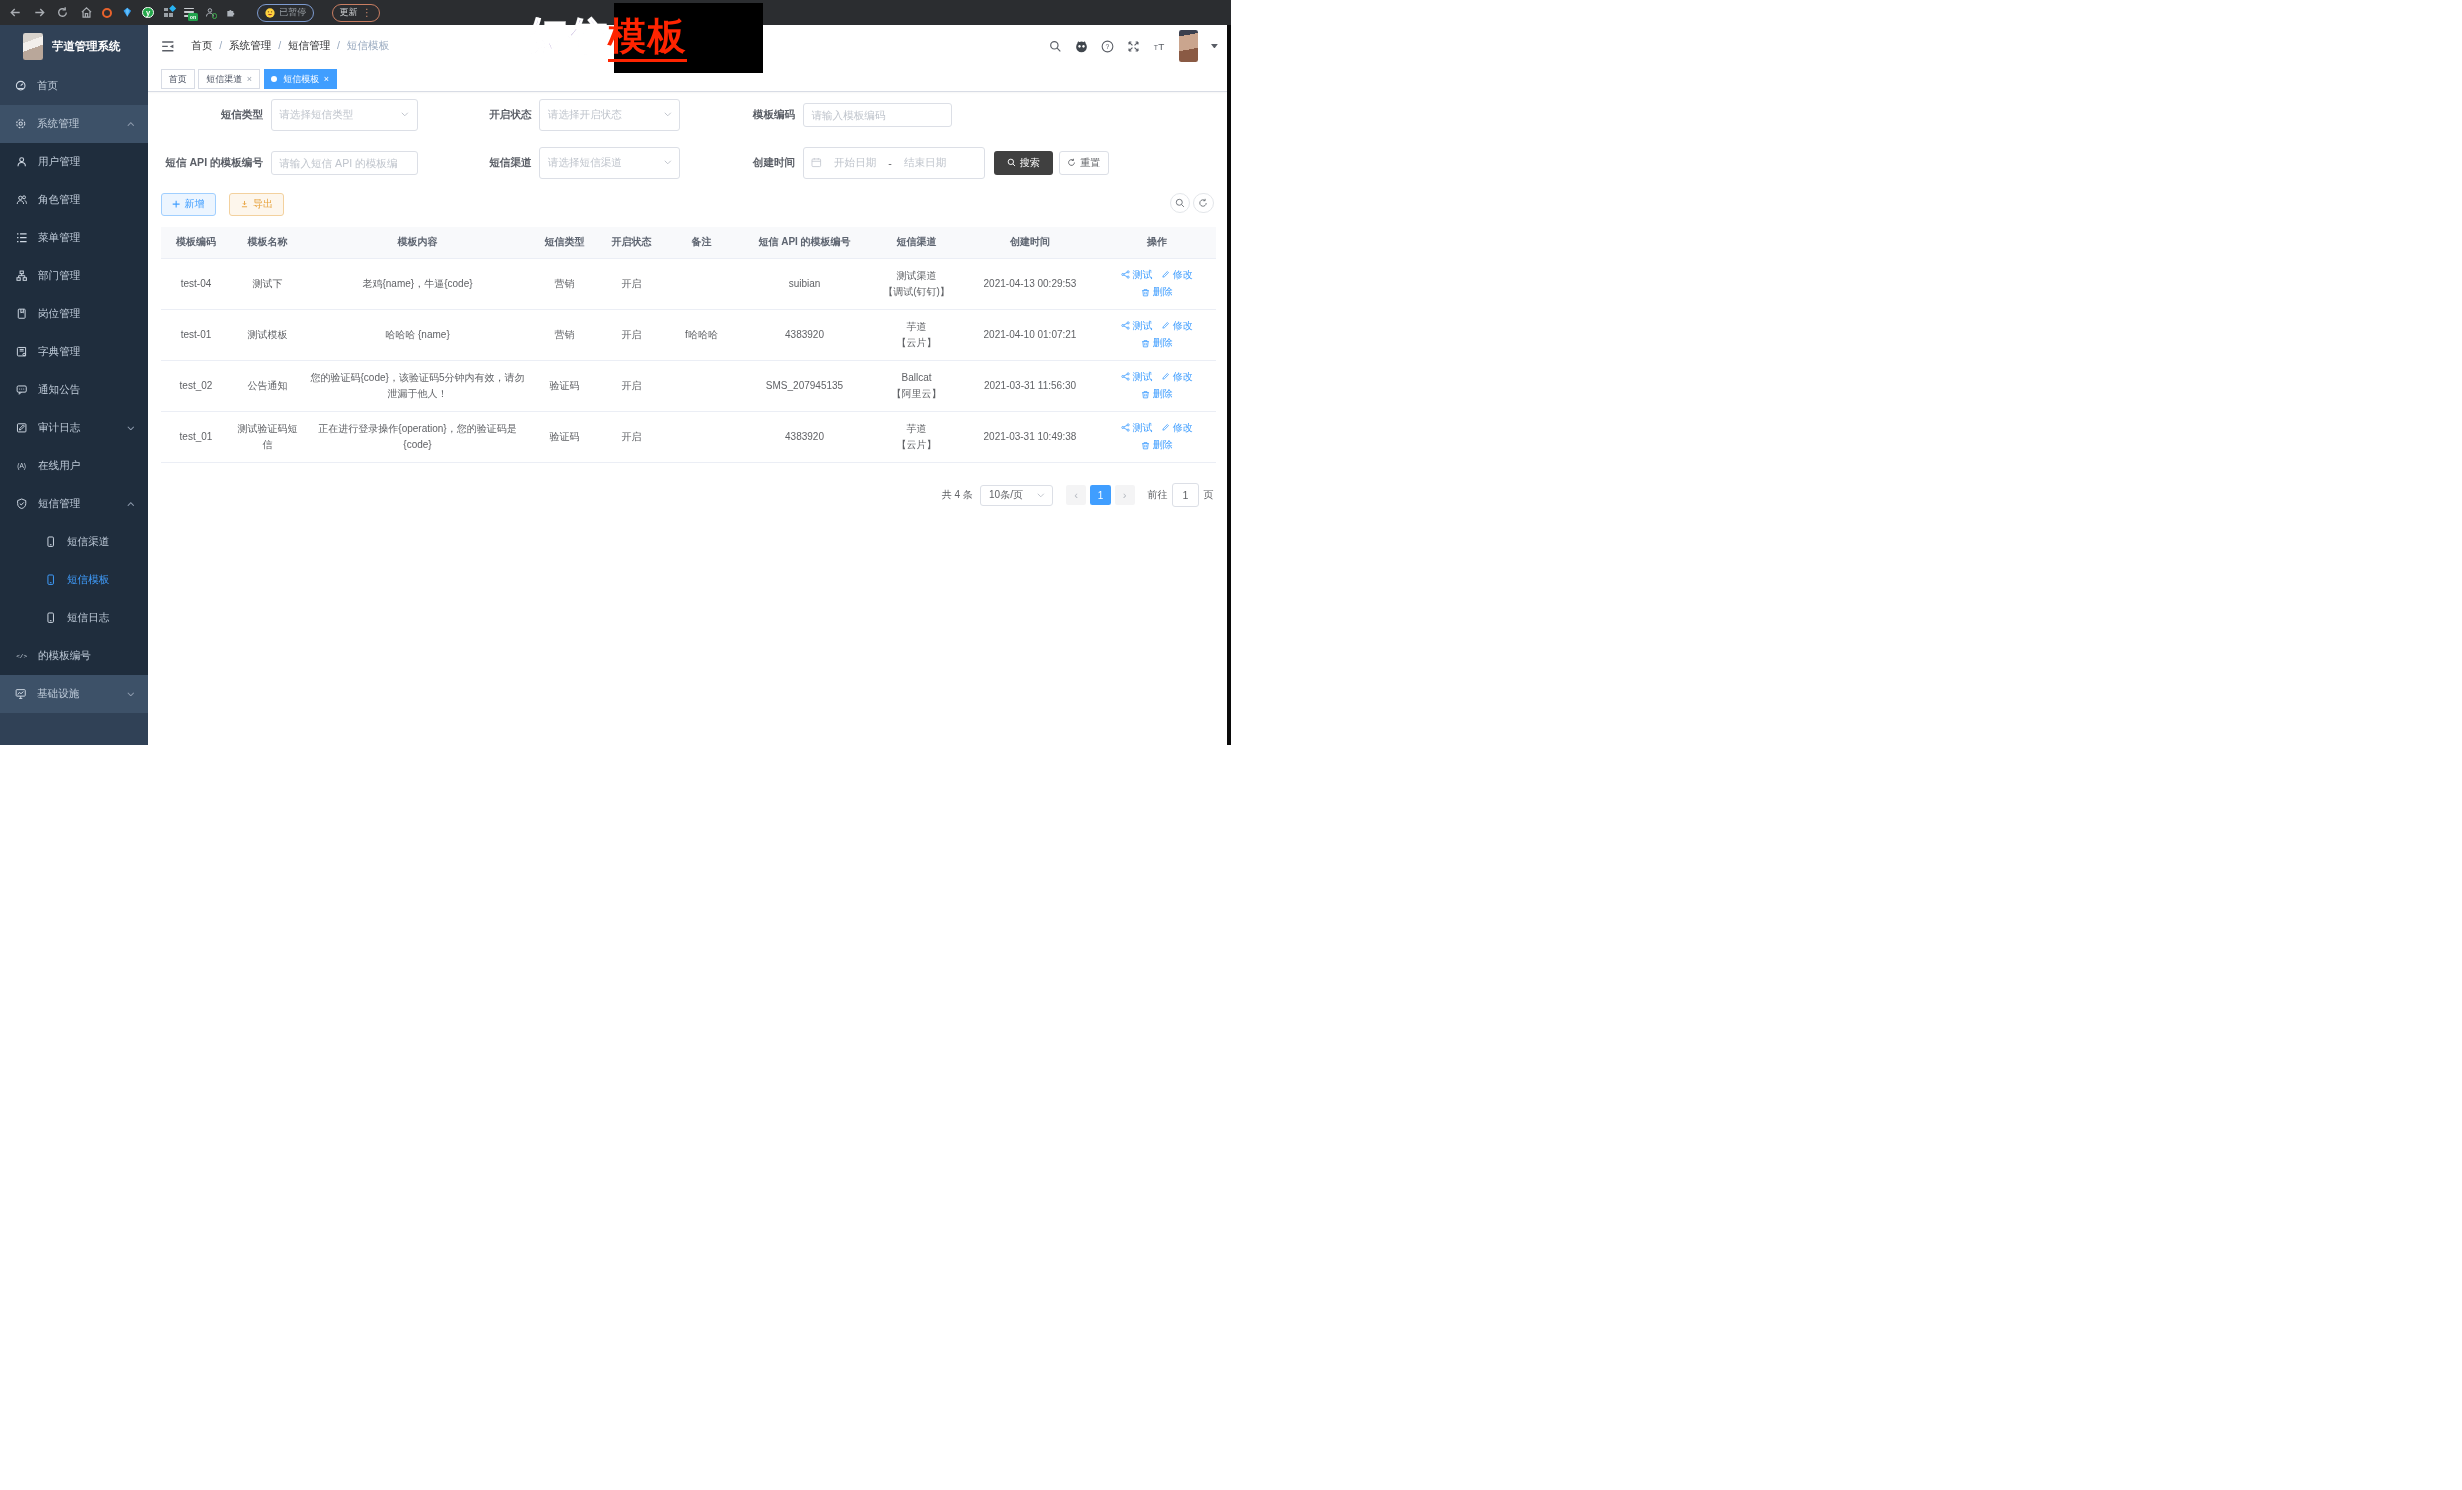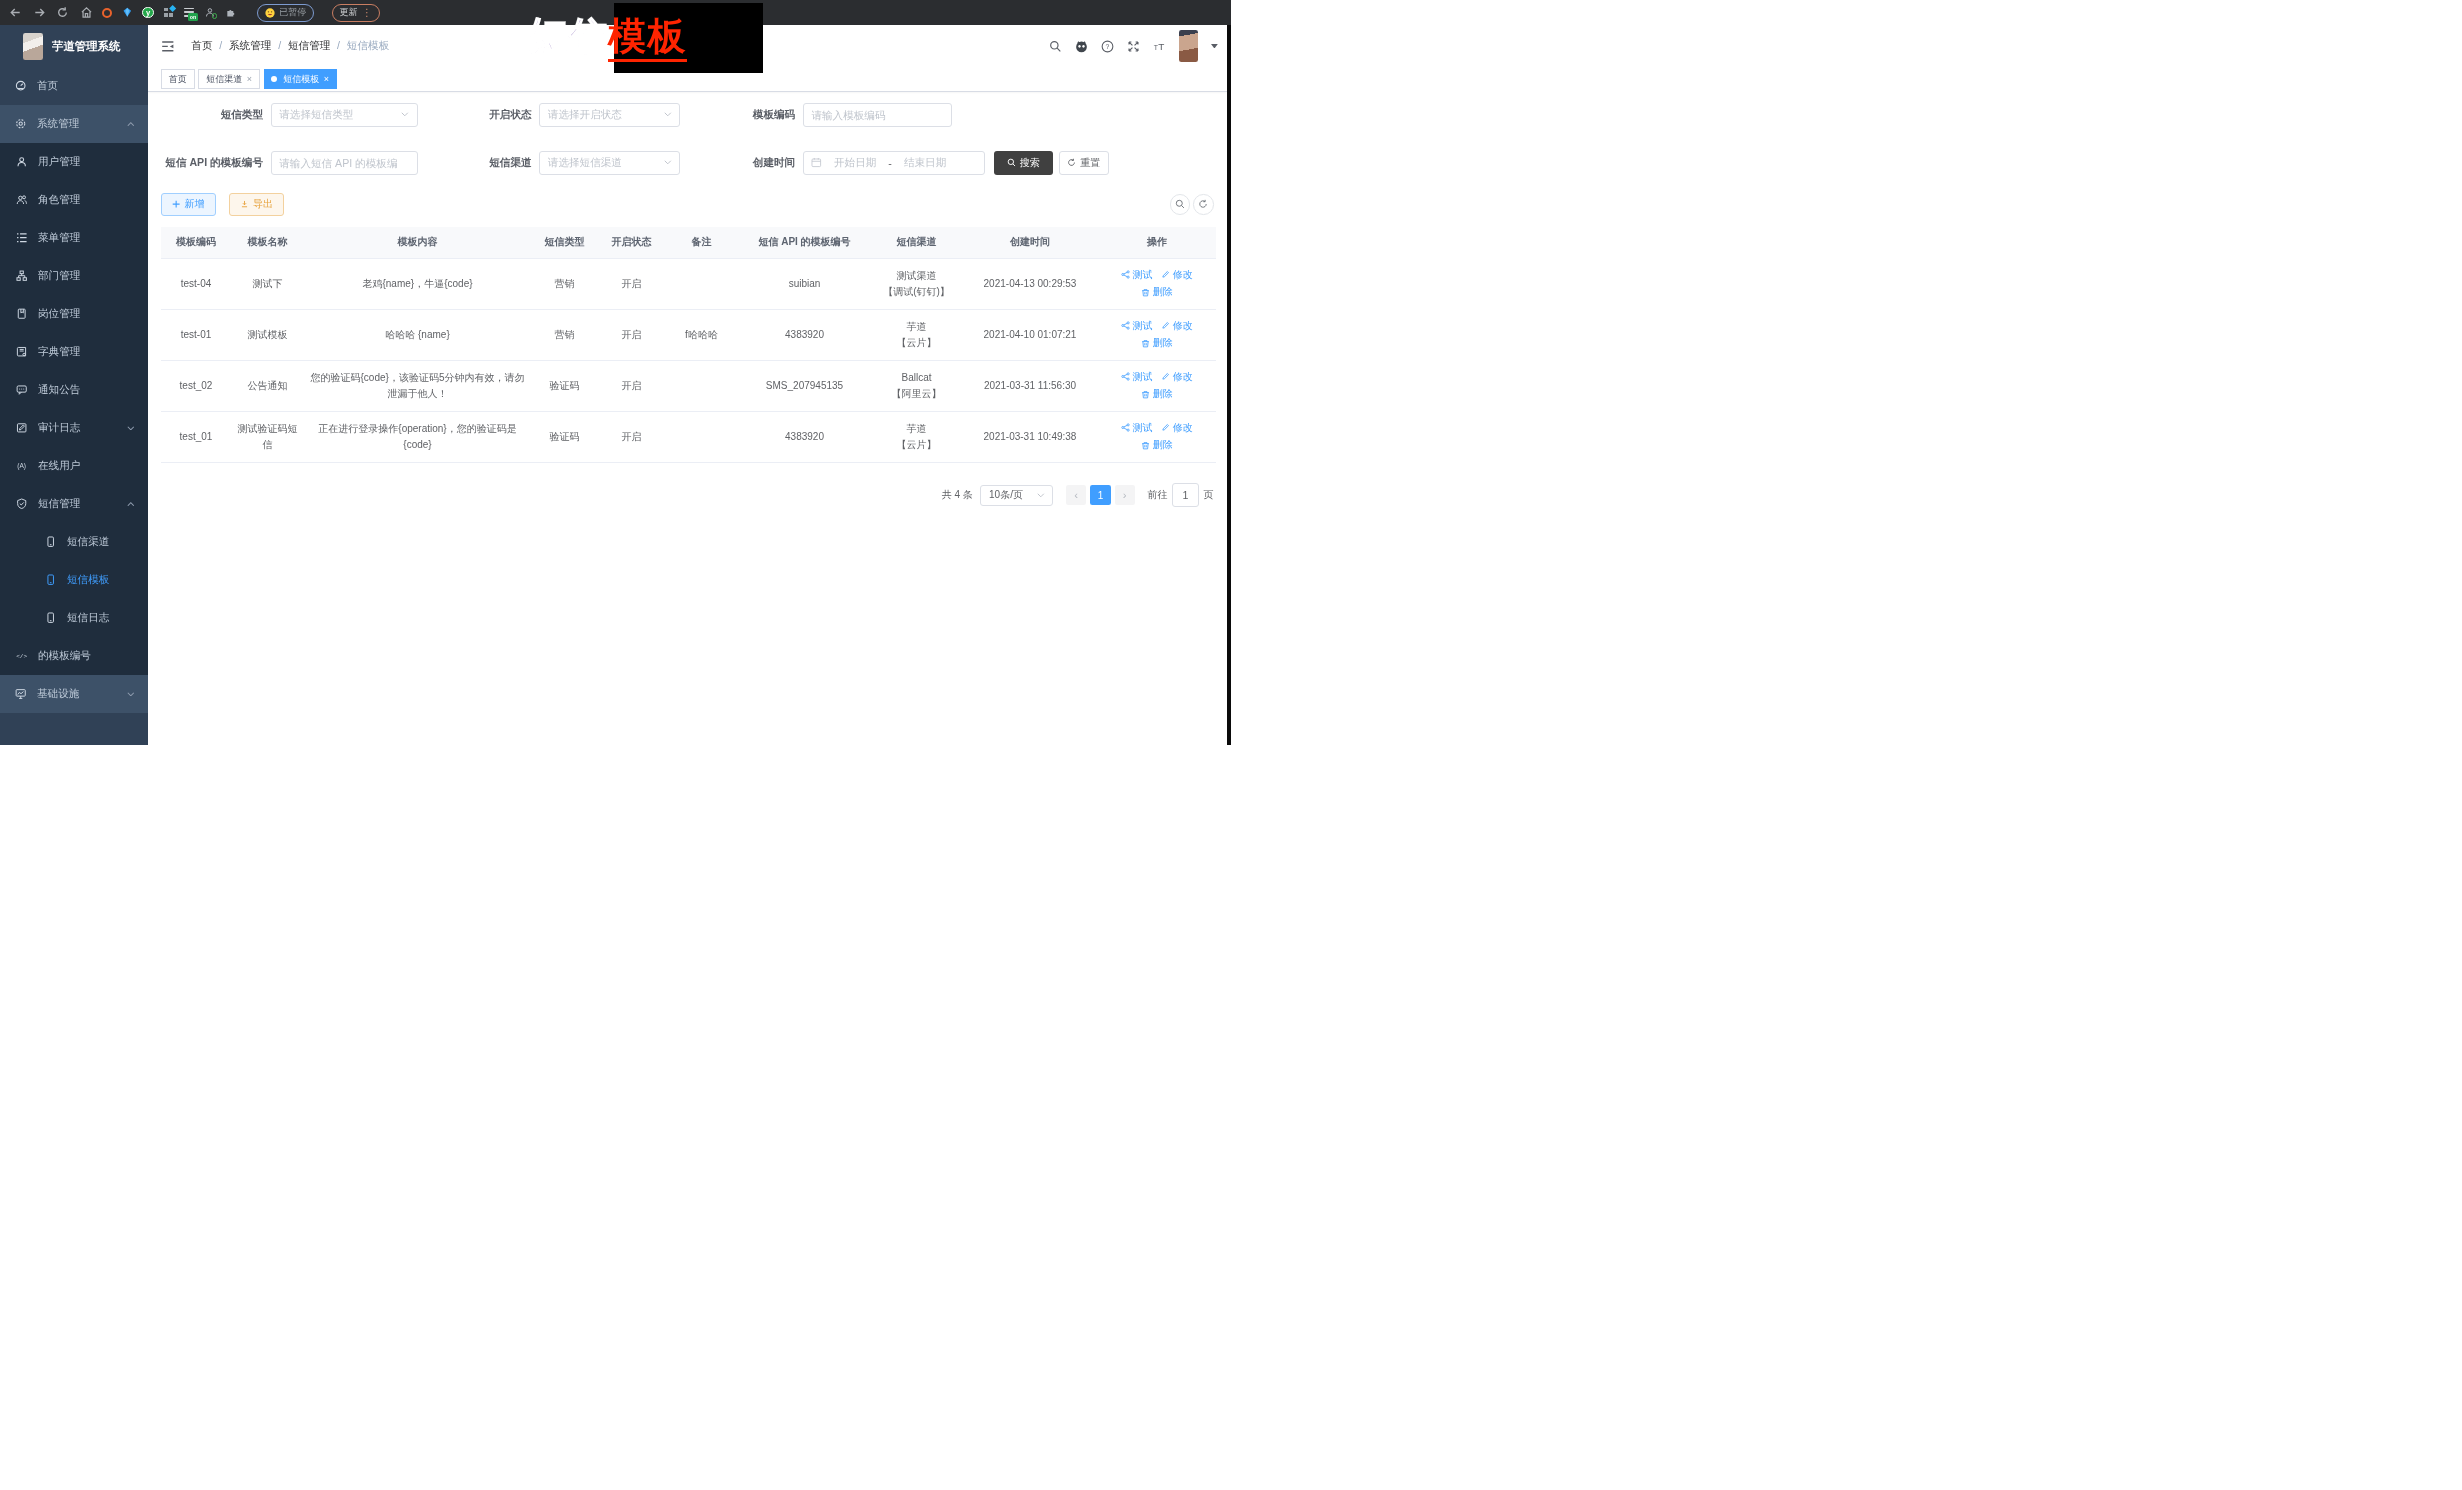--- a/index.html
+++ b/index.html
@@ -84,34 +84,34 @@
   .tag.active{background:#409eff;border-color:#409eff;color:#fff}
   .tag.active::before{content:"";width:6px;height:6px;border-radius:50%;background:#fff;margin-right:1.5px}
   .tag.active .x::before{color:#fff}
 
   
   .content{position:absolute;left:148px;top:92px;right:4.5px;bottom:0;background:#fff;padding:0 13px;overflow:hidden}
   .frow{display:flex;align-items:center;height:24px;margin-top:10.6px}
   .frow.second{margin-top:24px}
   .flabel{font-weight:600;color:#5a5e66;text-align:right;margin-right:7.6px;font-size:10.6px;white-space:nowrap}
   .w1{width:102px}.w2{width:114px}.w3{width:115px}
-  .fld{height:24px;border:0.8px solid #dcdfe6;border-radius:3px;background:#fff;display:flex;align-items:center;padding:0 7.6px;font-size:10.6px;color:#bfc4cc}
+  .fld{height:32px;border:0.8px solid #dcdfe6;border-radius:3px;background:#fff;display:flex;align-items:center;padding:0 7.6px;font-size:10.6px;color:#bfc4cc}
   .fld .ph{flex:1;white-space:nowrap;overflow:hidden}
   .fld .car{width:7.6px;height:4.5px;color:#c0c4cc}
   .sel1{width:147px}.sel2{width:141px}.inp3{width:149px}
   input.tin{height:24px;border:0.8px solid #dcdfe6;border-radius:3px;padding:0 7.6px;font-size:10.6px;color:#606266;font-family:inherit;outline:none}
   input.tin::placeholder{color:#bfc4cc}
   .dater{width:182px;gap:12px}
   .dater .dph{color:#bfc4cc;white-space:nowrap}
   .dater .sep{color:#606266}
   .calic{width:10.6px;height:10.6px;color:#c0c4cc;flex:0 0 auto}
   .btn{height:24px;border-radius:3px;display:inline-flex;align-items:center;justify-content:center;gap:3.8px;font-size:10px;cursor:pointer;border:0.8px solid transparent;white-space:nowrap}
   .btn-primary{background:#404040;color:#fff;width:59px;margin-left:9px}
   .btn-plain{background:#fff;border-color:#dcdfe6;color:#606266;width:50px;margin-left:6px}
-  .toolbar{display:flex;align-items:center;margin-top:18px;height:23.5px}
+  .toolbar{display:flex;align-items:flex-start;margin-top:18px;height:23.5px}
   .btn-add{background:#ecf5ff;border-color:#a0cfff;color:#409eff;width:55px;height:23.5px}
   .btn-export{background:#fdf6ec;border-color:#f3d19e;color:#e6a23c;width:55px;height:23.5px;margin-left:13px}
   .circles{margin-left:auto;display:flex;gap:3px}
   .cbtn{width:20.5px;height:20.5px;border:0.8px solid #e3e6ea;border-radius:50%;display:flex;align-items:center;justify-content:center;color:#6b7077;background:#fff;cursor:pointer}
 
   
   table.grid{width:1055px;border-collapse:collapse;table-layout:fixed;margin-top:10.6px;font-size:10px}
   .grid th{height:32px;background:#f8f9fb;color:#5d6470;font-weight:600;border-bottom:0.8px solid #ebeef5;text-align:center;padding:0 3px}
   .grid td{height:51px;border-bottom:0.8px solid #ebeef5;text-align:center;color:#606266;padding:3px 4.5px;line-height:1.6}
   .alink{color:#409eff;display:inline-flex;align-items:center;gap:2.3px;margin:0 3px;font-size:10px;cursor:pointer;white-space:nowrap}

